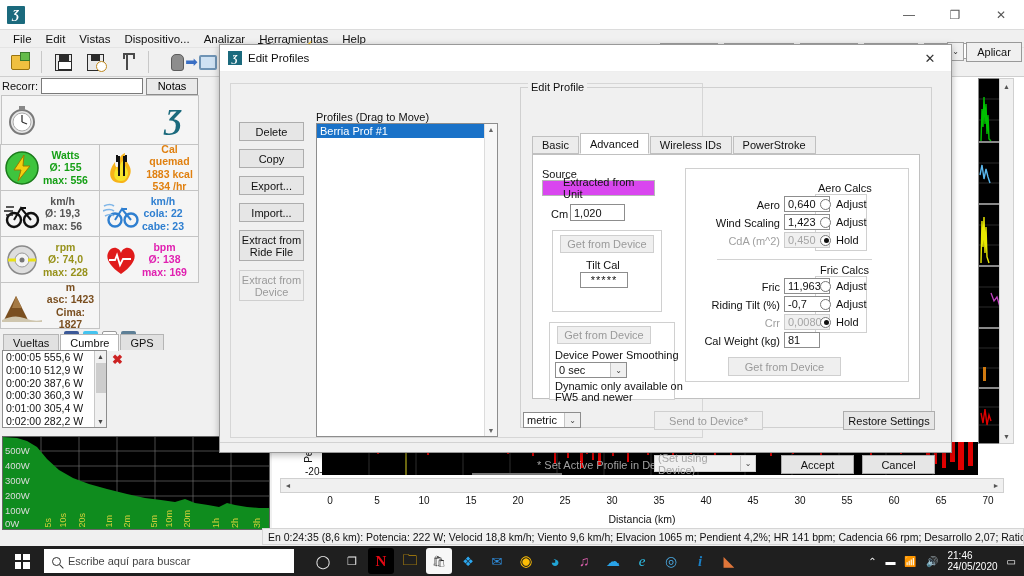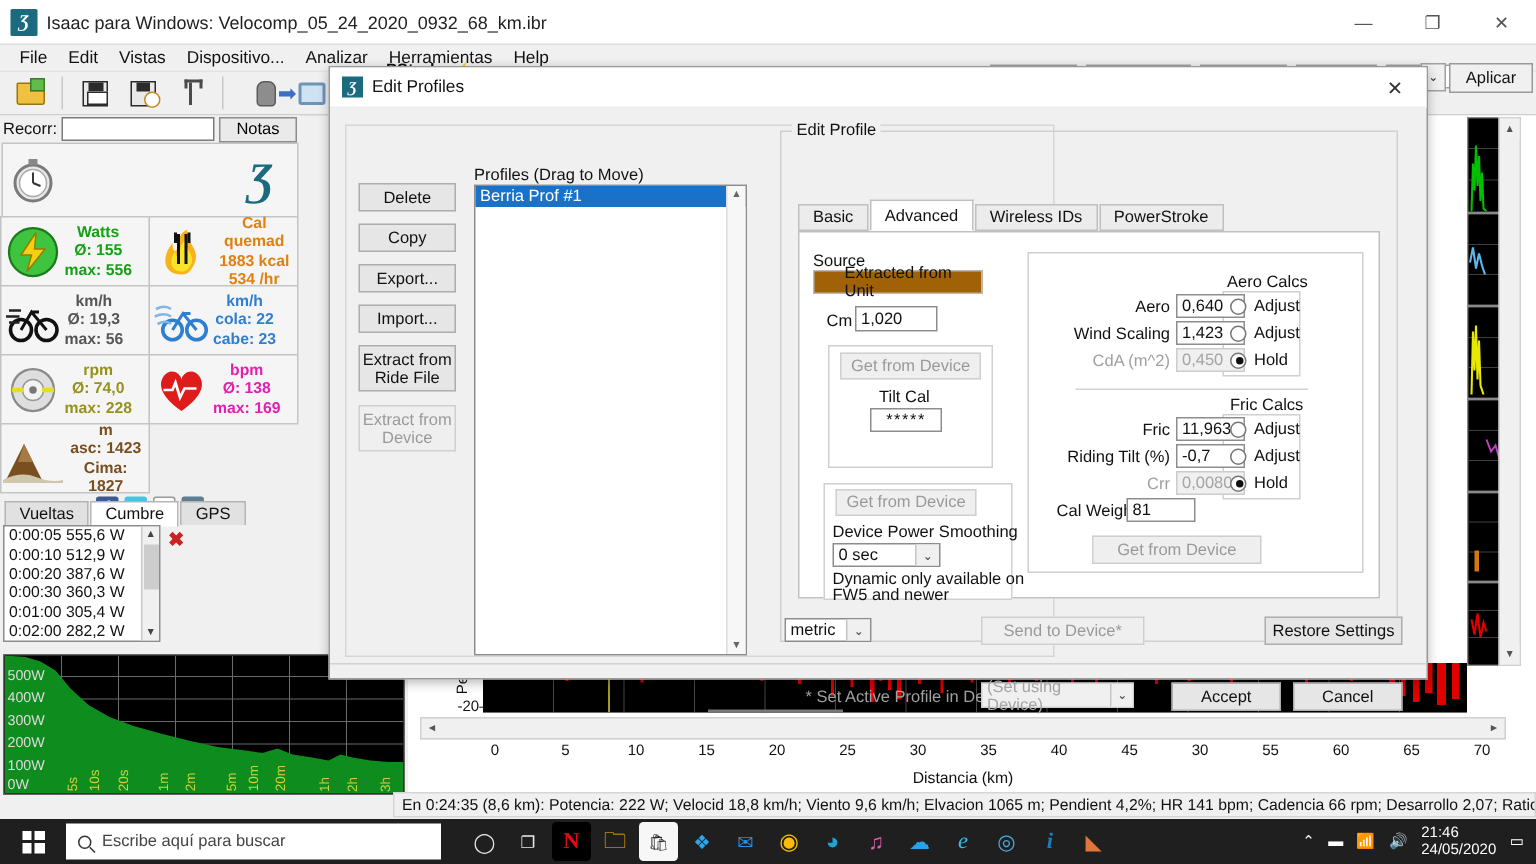--- a/index.html
+++ b/index.html
@@ -185,21 +185,21 @@
   .dlg-body { position:relative; height:382px; }
 
   .panel { position:absolute; border:1px solid #d6d6d6; background:#f0f0f0;}
   .btn { border:1px solid #adadad; background:#e6e6e6; font-size:11px; color:#111;
       display:flex;align-items:center;justify-content:center;text-align:center; line-height:12px;}
   .btn.disabled { color:#9a9a9a; background:#efefef; border-color:#cfcfcf;}
   .lbl { font-size:11px; color:#111; }
   .lbl.dim { color:#a0a0a0; }
   .tfield { border:1px solid #8d8d8d; background:#fff; font-size:11px; color:#111;
       display:flex; align-items:center; padding-left:3px;}
-  .tfield.ro { background:#a16207; border-color:#b8b8b8;padding-left:20px; }
+  .tfield.ro { background:#d946ef; border-color:#b8b8b8;padding-left:20px; }
   .tfield.dim { color:#a5a5a5; background:#f0f0f0; border-color:#cccccc;}
   .grp { border:1px solid #d0d0d0; position:absolute; }
   .grp-title { position:absolute; top:-7px; left:7px; background:#f0f0f0; padding:0 3px; font-size:11px; color:#111;}
 
   .listbox { position:absolute; border:1px solid #8d8d8d; background:#fff; }
   .lb-sel { background:#1a72c8; color:#fff; font-size:11px; padding:1px 3px; }
   .lb-scroll { position:absolute; right:0; top:0; width:13px; height:100%; background:#f7f7f7;
       border-left:1px solid #dcdcdc;}
   .tabs { position:absolute; display:flex; align-items:flex-end; }
   .tab { height:18px; padding:0 9px; font-size:11px; display:flex; align-items:center;
@@ -217,21 +217,20 @@
   .combo.dim { color:#a5a5a5; background:#f0f0f0; border-color:#cfcfcf;}
   .hr { position:absolute; height:1px; background:#d2d2d2;}
 </style>
 </head>
 <body>
 
 <div id="app">
 
   <div class="titlebar">
     <div class="tb-icon">Ʒ</div>
-    <div class="tb-title">Isaac para Windows:  Velocomp_05_24_2020_0932_68_km.ibr</div>
     <div class="tb-ctrls">
       <div class="tb-btn">—</div>
       <div class="tb-btn">❐</div>
       <div class="tb-btn close">✕</div>
     </div>
   </div>
 
   <div class="menubar">
     <div class="menu-item">File</div>
     <div class="menu-item">Edit</div>
@@ -769,21 +768,21 @@
       </div>
 
       <div class="lbl dim" style="position:absolute;left:500px;top:245px;width:60px;text-align:right;">Crr</div>
       <div class="tfield dim" style="position:absolute;left:564px;top:242px;width:46px;height:16px;">0,0080</div>
       <div class="radio on" style="position:absolute;left:600px;top:244px;">
         <span class="rd"></span>
         <span>Hold</span>
       </div>
 
       <div class="lbl" style="position:absolute;left:478px;top:263px;width:82px;text-align:right;">Cal Weight (kg)</div>
-      <div class="tfield" style="position:absolute;left:531px;top:260px;width:46px;height:16px;">81</div>
+      <div class="tfield" style="position:absolute;left:564px;top:260px;width:36px;height:16px;">81</div>
 
       <div class="btn disabled" style="position:absolute;left:508px;top:285px;width:113px;height:19px;">Get from Device</div>
 
       <div class="combo" style="position:absolute;left:303px;top:340px;width:58px;height:16px;">
         <span>metric</span>
         <span class="cbtn">⌄</span>
       </div>
       <div class="btn disabled" style="position:absolute;left:434px;top:339px;width:109px;height:19px;">Send to Device*</div>
       <div class="btn" style="position:absolute;left:608px;top:339px;width:92px;height:19px;margin-left:15px;">Restore Settings</div>
 

